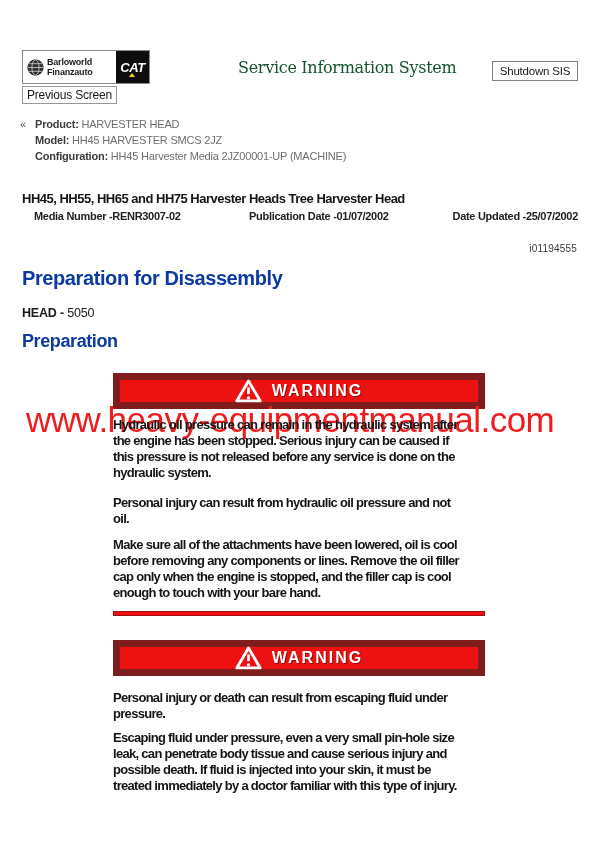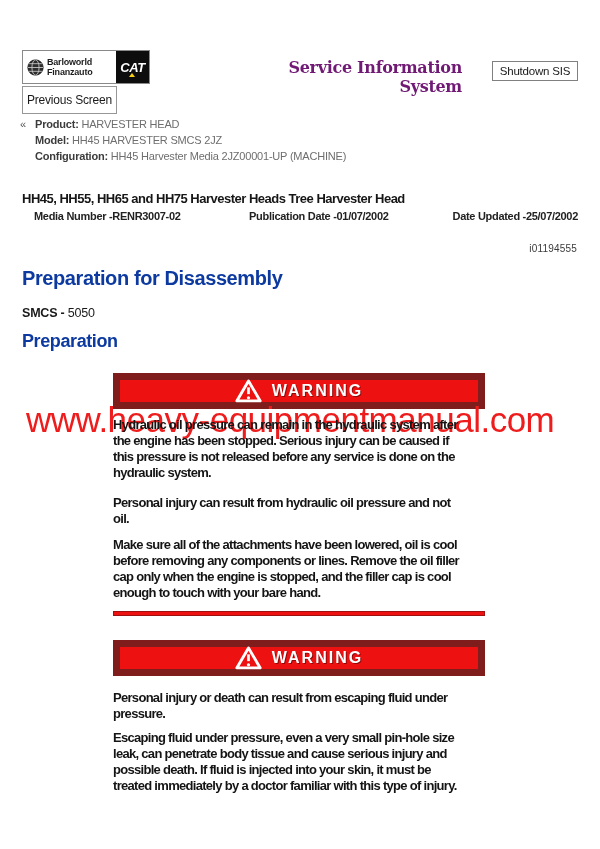--- a/index.html
+++ b/index.html
@@ -38,36 +38,36 @@
   }
   .cat-box .tri {
     position: absolute; left: 13px; bottom: 6px;
     width: 0; height: 0;
     border-left: 3px solid transparent;
     border-right: 3px solid transparent;
     border-bottom: 4px solid #f7d117;
   }
   .app-title {
     position: absolute; left: 238px; top: 58px; width: 224px;
-    text-align: right;
+    text-align: left;
     font-family: "DejaVu Serif", serif;
-    font-weight: bold; font-size: 16px; letter-spacing: -0.3px;
-    color: #701a75;
+    font-weight: normal; font-size: 16px; letter-spacing: -0.3px;
+    color: #14532d;
   }
   .btn {
     background: #ffffff; border: 1px solid #808080; color: #1a1a1a;
     display: flex; align-items: center; justify-content: center;
     cursor: pointer;
   }
   .shutdown-btn {
     position: absolute; left: 492px; top: 61px; width: 86px; height: 20px;
     font-size: 11.5px; letter-spacing: -0.2px;
   }
   .prev-btn {
-    position: absolute; left: 22px; top: 86px; width: 95px; height: 28px;
+    position: absolute; left: 22px; top: 86px; width: 95px; height: 18px;
     font-size: 12px; letter-spacing: -0.2px; border-color: #979797;
   }
 
   
   .product-info { position: absolute; left: 20px; top: 118px; }
   .pi-row { position: relative; padding-left: 15px; height: 16px; font-size: 11px; letter-spacing: -0.2px; white-space: nowrap; }
   .pi-caret { position: absolute; left: 0; top: 0px; color: #555; font-size: 11px; cursor: pointer; }
   .pi-label { font-weight: bold; color: #3c3c3c; }
   .pi-value { color: #6e6e6e; }
 
@@ -190,21 +190,21 @@
   </div>
 
   <div class="doc-title">HH45, HH55, HH65 and HH75 Harvester Heads Tree Harvester Head</div>
   <div class="media-item media-1">Media Number -RENR3007-02</div>
   <div class="media-item media-2">Publication Date -01/07/2002</div>
   <div class="media-item media-3">Date Updated -25/07/2002</div>
   <div class="doc-id">i01194555</div>
 
   <div class="h-blue-1">Preparation for Disassembly</div>
   <div class="smcs-line">
-    <span class="smcs-label">SMCS -</span><span> 5050</span>
+    <span class="smcs-label">HEAD -</span><span> 5050</span>
   </div>
   <div class="h-blue-2">Preparation</div>
 
   <div class="warning-col warning-col-1">
     <div class="warn-band">
       <svg width="27" height="24" viewBox="0 0 30 26">
         <path d="M15 2 L28 24 L2 24 Z" fill="none" stroke="#ffffff" stroke-width="3.2" stroke-linejoin="round"></path>
         <line x1="15" y1="9" x2="15" y2="16.5" stroke="#ffffff" stroke-width="3"></line>
         <circle cx="15" cy="20.5" r="1.8" fill="#ffffff"></circle>
       </svg>

